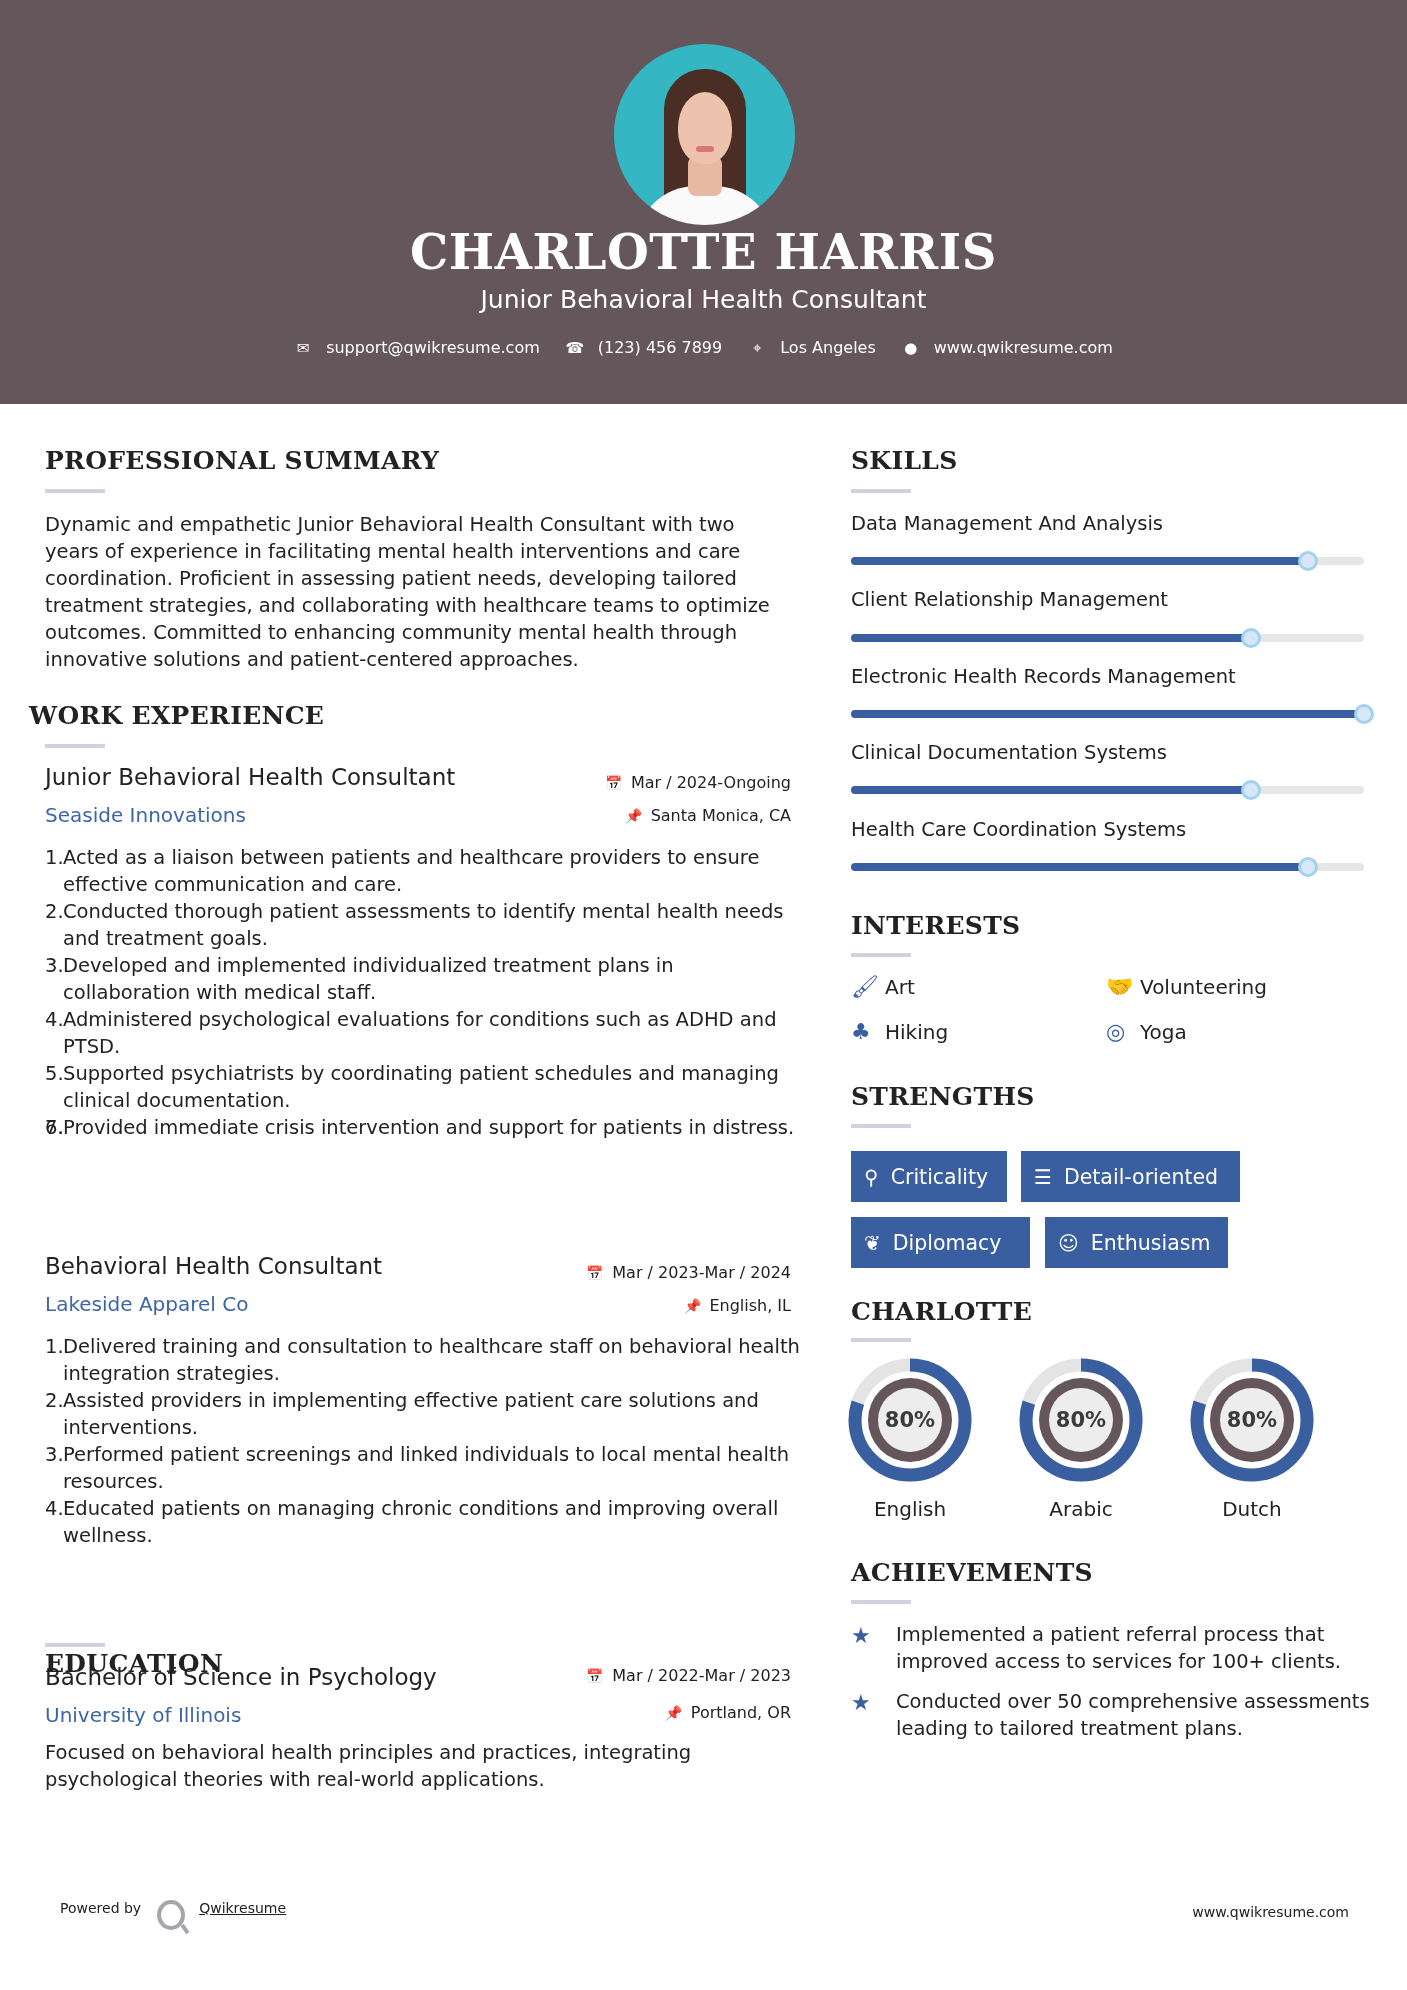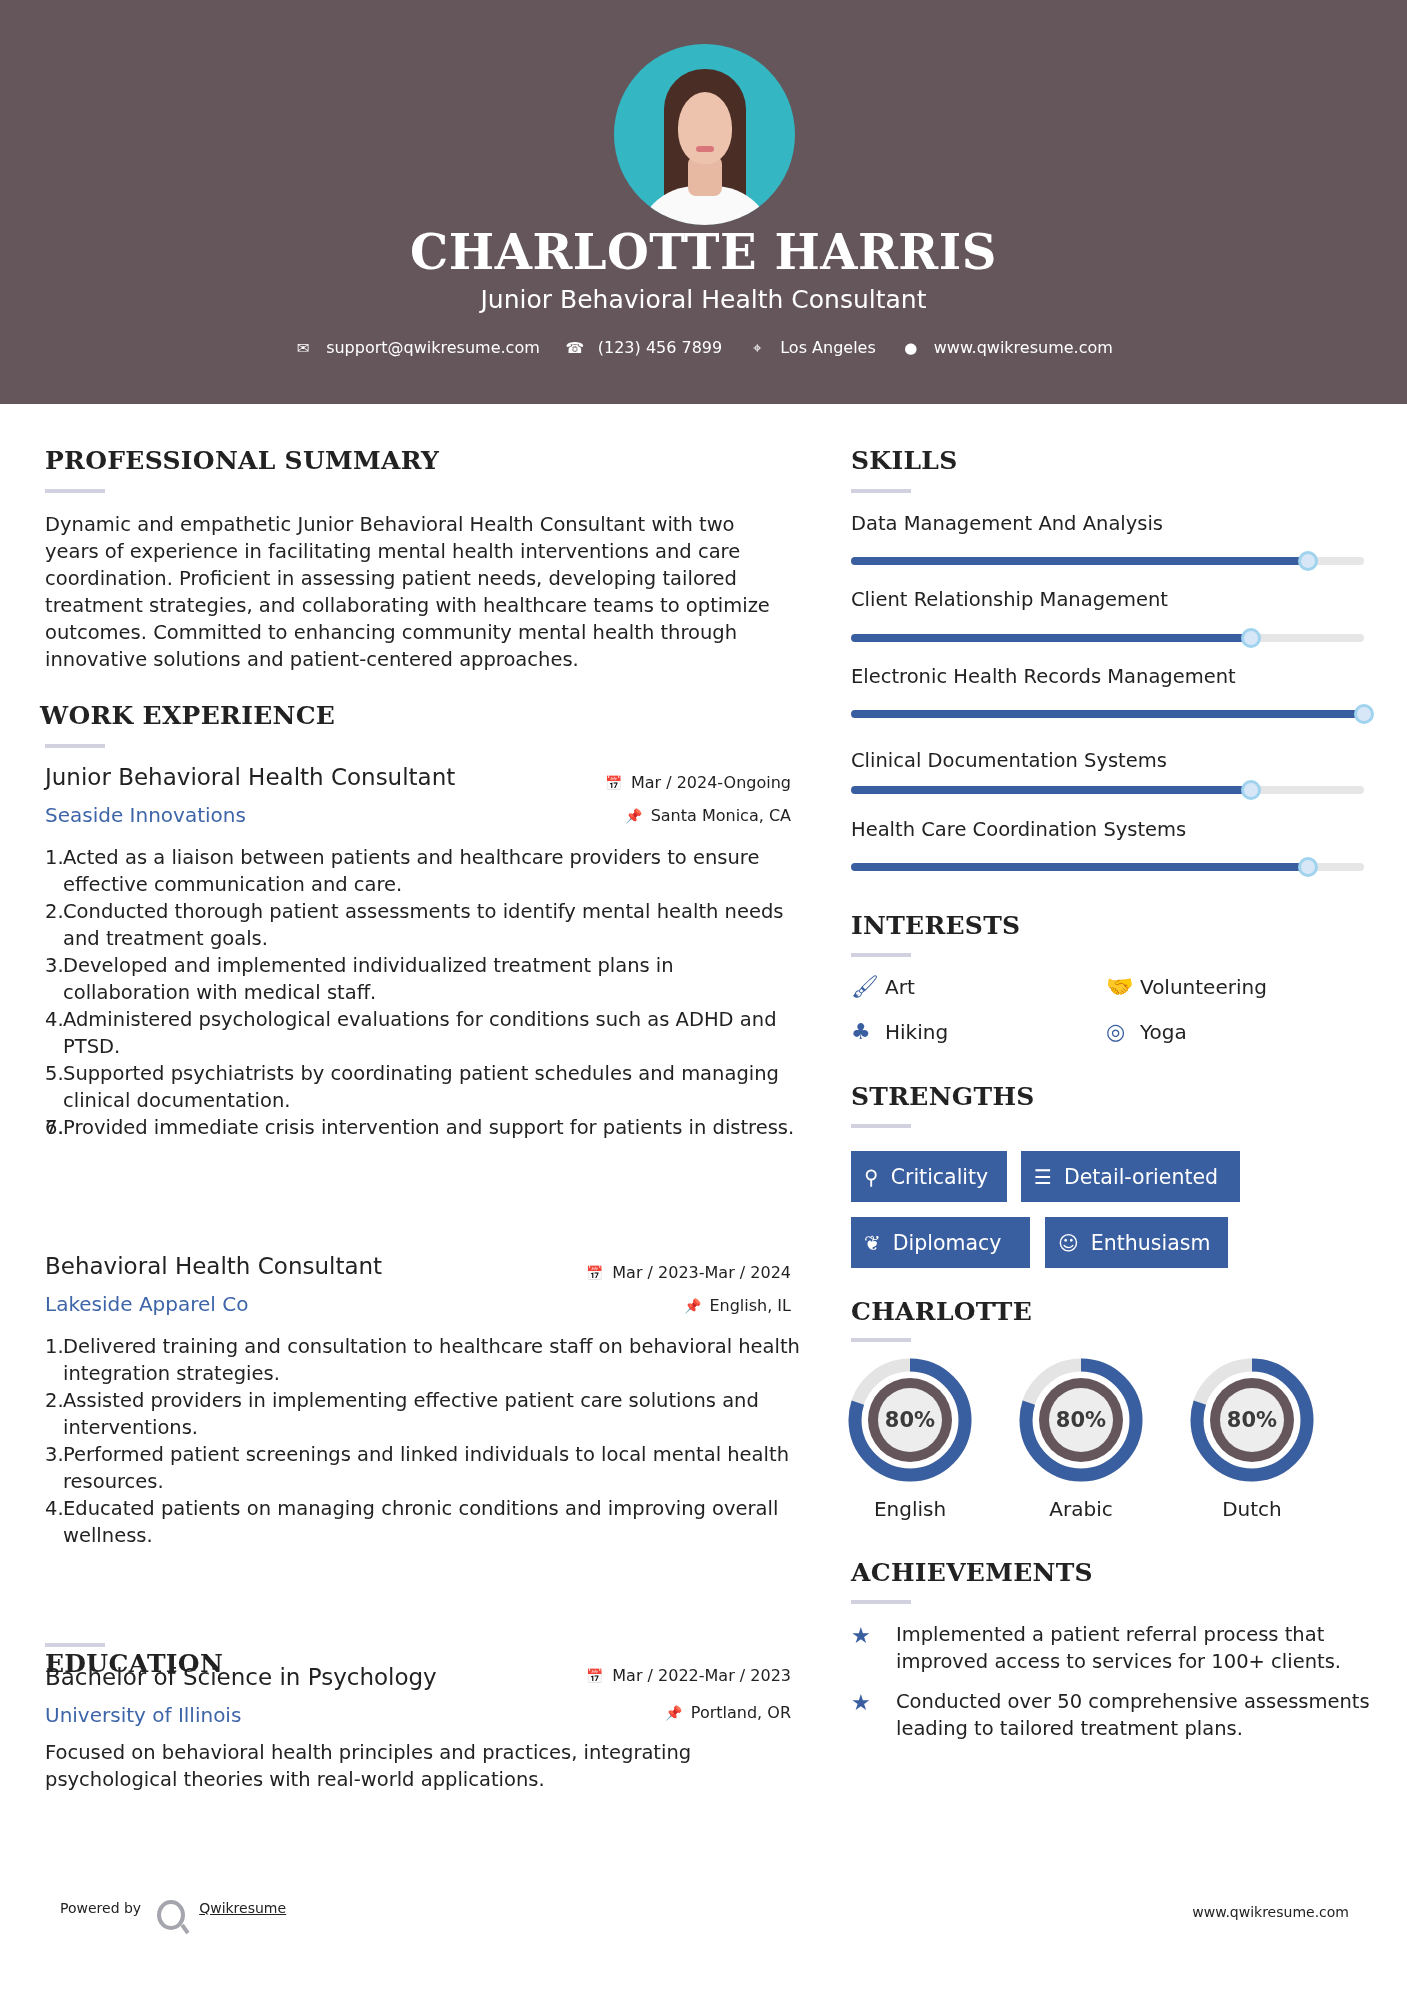--- a/index.html
+++ b/index.html
@@ -95,21 +95,21 @@
       <span class="ic">●</span>
       <span>www.qwikresume.com</span>
     </div>
   </div>
 </div>
 
 <div class="sec-title" style="left:45px; top:446px;">PROFESSIONAL SUMMARY</div>
 <div class="sec-rule" style="left:45px; top:489px;"></div>
 <div class="left para" style="top:511px;">Dynamic and empathetic Junior Behavioral Health Consultant with two years of experience in facilitating mental health interventions and care coordination. Proficient in assessing patient needs, developing tailored treatment strategies, and collaborating with healthcare teams to optimize outcomes. Committed to enhancing community mental health through innovative solutions and patient-centered approaches.</div>
 
-<div class="sec-title" style="left:40px; top:701px;">WORK EXPERIENCE</div>
+<div class="sec-title" style="left:29px; top:701px;">WORK EXPERIENCE</div>
 <div class="sec-rule" style="left:45px; top:744px;"></div>
 
 <div class="job-title" style="top:764px;">Junior Behavioral Health Consultant</div>
 <div class="job-meta" style="top:773px;">
   <span class="mi">📅</span>
   <span>Mar / 2024-Ongoing</span>
 </div>
 <div class="job-company" style="top:803px;">Seaside Innovations</div>
 <div class="job-meta" style="top:806px;">
   <span class="mi">📌</span>
@@ -170,21 +170,21 @@
   <div class="skill-fill" style="width:78%;"></div>
   <div class="skill-knob" style="left:78%;"></div>
 </div>
 
 <div class="skill-label" style="top:665px;">Electronic Health Records Management</div>
 <div class="skill-track" style="top:710px;">
   <div class="skill-fill" style="width:100%;"></div>
   <div class="skill-knob" style="left:100%;"></div>
 </div>
 
-<div class="skill-label" style="top:741px;margin-top:8px;">Clinical Documentation Systems</div>
+<div class="skill-label" style="top:741px;">Clinical Documentation Systems</div>
 <div class="skill-track" style="top:786px;">
   <div class="skill-fill" style="width:78%;"></div>
   <div class="skill-knob" style="left:78%;"></div>
 </div>
 
 <div class="skill-label" style="top:818px;">Health Care Coordination Systems</div>
 <div class="skill-track" style="top:863px;">
   <div class="skill-fill" style="width:89%;"></div>
   <div class="skill-knob" style="left:89%;"></div>
 </div>

